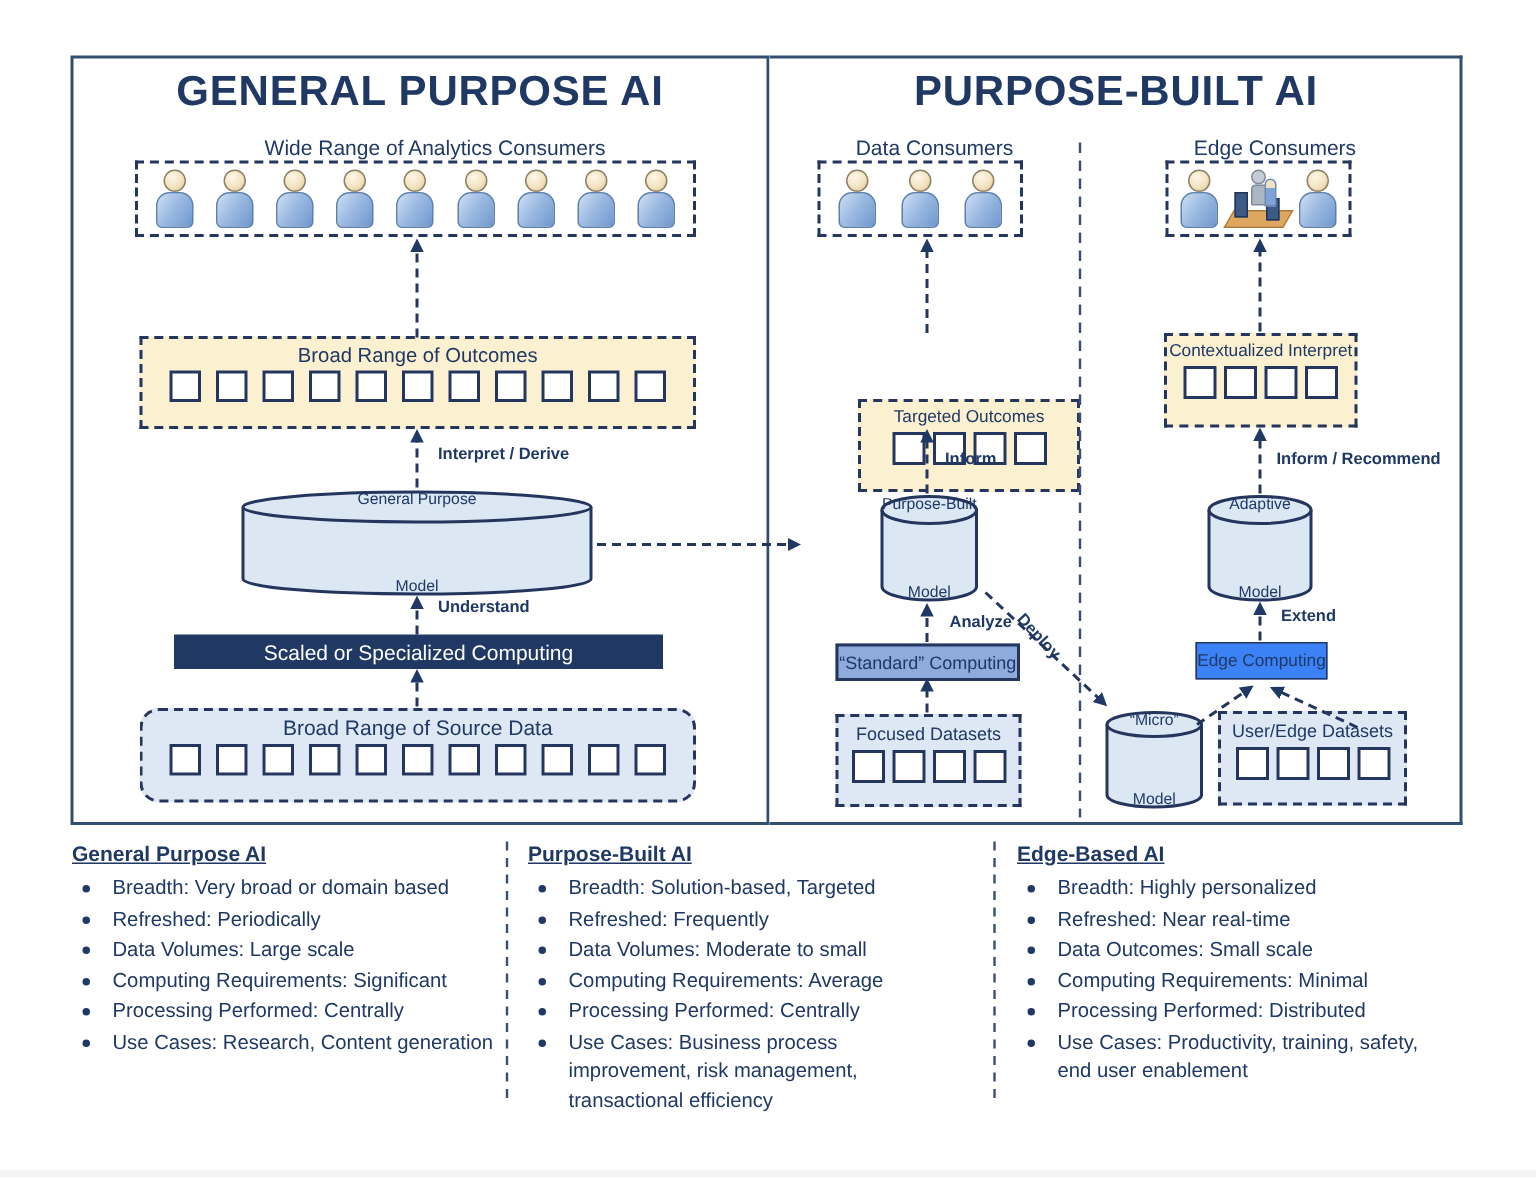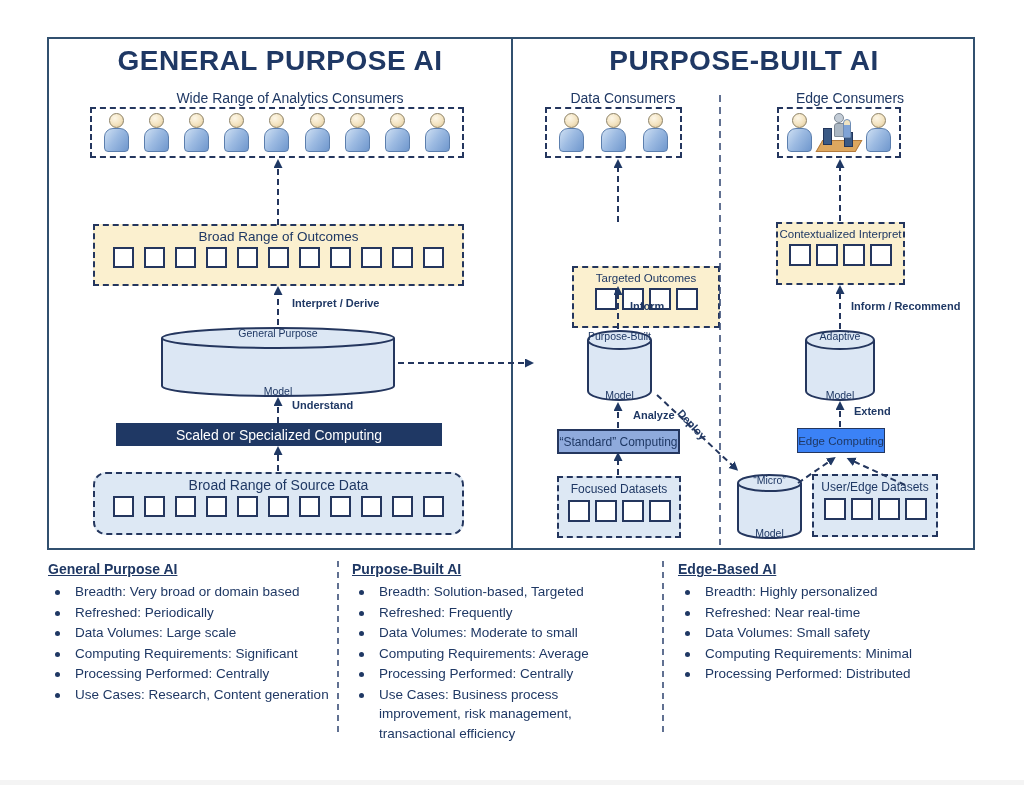--- a/index.html
+++ b/index.html
@@ -358,20 +358,21 @@
         <li>Computing Requirements: Average</li>
         <li>Processing Performed: Centrally</li>
         <li>Use Cases: Business process improvement, risk management, transactional efficiency</li>
       </ul>
   </div>
   <div class="legend-col c3">
     <h3>Edge-Based AI</h3>
     <ul>
         <li>Breadth: Highly personalized</li>
         <li>Refreshed: Near real-time</li>
-        <li>Data Volumes: Small safety</li>
+        <li>Data Outcomes: Small scale</li>
         <li>Computing Requirements: Minimal</li>
         <li>Processing Performed: Distributed</li>
+        <li>Use Cases: Productivity, training, safety, end user enablement</li>
       </ul>
   </div>
 
   <div class="bottom-strip"></div>
 </div>
 
 </body></html>

